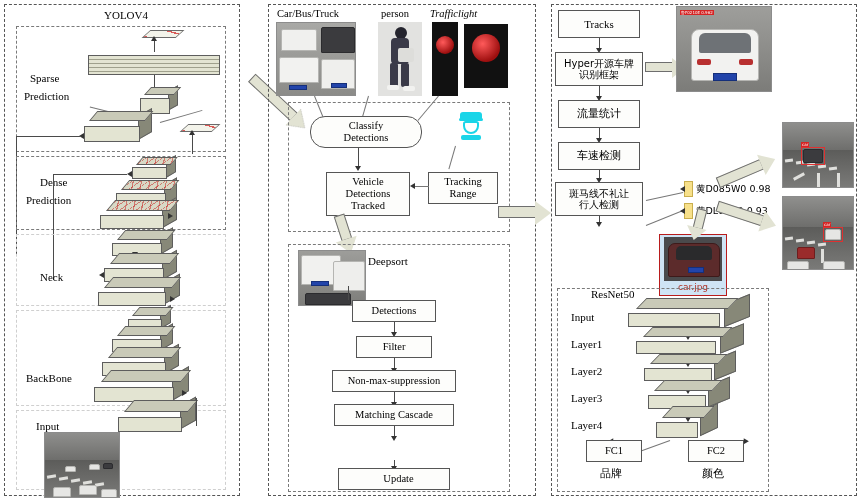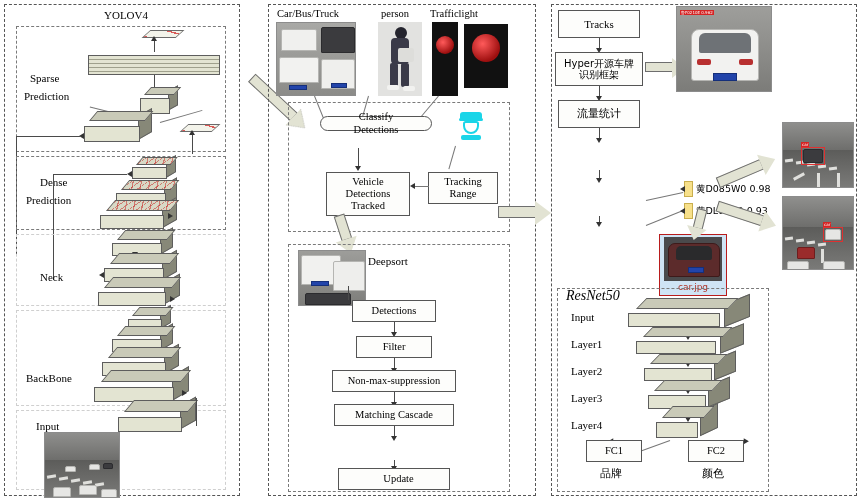--- a/index.html
+++ b/index.html
@@ -384,21 +384,21 @@
   <div class="blockarrow" style="left:244px; top:92px; width:58px; height:11px; transform:rotate(43deg);">
     <div class="head" style="left:56px; top:-6px;
       border-top:11px solid transparent; border-bottom:11px solid transparent;
       border-left:16px solid #e2e3d3; filter:drop-shadow(0 0 0 #6e6e6e);"></div>
   </div>
 
   <div class="panel" style="left:268px; top:4px; width:268px; height:492px;"></div>
 
   <div class="lbl" style="left:277px; top:8px; font-size:10.5px;">Car/Bus/Truck</div>
   <div class="lbl" style="left:381px; top:8px; font-size:10.5px;">person</div>
-  <div class="lbl" style="left:430px; top:8px; font-size:10.5px;">Trafficlight</div>
+  <div class="lbl" style="left:430px; top:8px; font-size:10.5px;font-style:italic;">Trafficlight</div>
 
   <div class="photo" style="left:276px; top:22px; width:80px; height:74px; background:#9a9a98;">
     <div style="position:absolute; inset:0; background:linear-gradient(180deg,#a9a9a6,#8b8b88);"></div>
     <div class="carshape" style="left:4px;  top:6px;  width:36px; height:22px; background:#f0f0ee;"></div>
     <div class="carshape dark" style="left:44px; top:4px; width:34px; height:26px;"></div>
     <div class="carshape" style="left:2px;  top:34px; width:40px; height:26px; background:#f2f2f0;"></div>
     <div class="carshape" style="left:44px; top:36px; width:34px; height:30px; background:#efefed;"></div>
     <div class="platetag" style="left:12px; top:62px; width:18px; height:5px;"></div>
     <div class="platetag" style="left:54px; top:60px; width:16px; height:5px;"></div>
   </div>
@@ -419,21 +419,21 @@
   <div class="tl" style="left:464px; top:24px; width:44px; height:64px;">
     <div class="lamp" style="left:8px; top:10px; width:28px; height:28px;"></div>
   </div>
 
   <div class="thin" style="left:314px; top:96px; width:1px; height:28px; transform:rotate(-22deg); transform-origin:top center;"></div>
   <div class="thin" style="left:368px; top:96px; width:1px; height:30px; transform:rotate(16deg); transform-origin:top center;"></div>
   <div class="thin" style="left:438px; top:96px; width:1px; height:32px; transform:rotate(40deg); transform-origin:top center;"></div>
 
   <div class="subpanel" style="left:288px; top:102px; width:222px; height:130px;"></div>
 
-  <div class="box" style="left:320px; top:116px; width:112px; height:15px; font-size:10.5px; flex-direction:column;border-radius:15px;">
+  <div class="box" style="left:310px; top:116px; width:112px; height:32px; font-size:10.5px; flex-direction:column;border-radius:15px;">
     <span>Classify</span>
     <span>Detections</span>
   </div>
   <div class="vline" style="left:358px; top:148px; height:20px;"></div>
   <div class="arrowhead" style="left:355px; top:166px;"></div>
 
   <div class="box" style="left:326px; top:172px; width:84px; height:44px; font-size:10.5px; flex-direction:column;">
     <span>Vehicle</span>
     <span>Detections</span>
     <span>Tracked</span>
@@ -510,23 +510,28 @@
     <span>Hyper开源车牌</span>
     <span>识别框架</span>
   </div>
   <div class="vline" style="left:599px; top:86px; height:12px;"></div>
   <div class="arrowhead" style="left:596px; top:96px;"></div>
 
   <div class="box cn" style="left:558px; top:100px; width:82px; height:28px; font-size:11px;">流量统计</div>
   <div class="vline" style="left:599px; top:128px; height:12px;"></div>
   <div class="arrowhead" style="left:596px; top:138px;"></div>
 
+  <div class="box cn" style="left:558px; top:142px; width:82px; height:28px; font-size:11px;">车速检测</div>
   <div class="vline" style="left:599px; top:170px; height:10px;"></div>
   <div class="arrowhead" style="left:596px; top:178px;"></div>
 
+  <div class="box cn" style="left:555px; top:182px; width:88px; height:34px; font-size:10px; flex-direction:column;">
+    <span>斑马线不礼让</span>
+    <span>行人检测</span>
+  </div>
   <div class="vline" style="left:599px; top:216px; height:8px;"></div>
   <div class="arrowhead" style="left:596px; top:222px;"></div>
 
 
   <div class="blockarrow" style="left:645px; top:62px; width:28px; height:10px;">
     <div class="head" style="left:26px; top:-5px;
       border-top:10px solid transparent; border-bottom:10px solid transparent;
       border-left:13px solid #e2e3d3;"></div>
   </div>
 
@@ -601,21 +606,21 @@
     </div>
     <div class="carjpg-cap" style="top:47px; font-size:9px;">car.jpg</div>
   </div>
   <div class="blockarrow" style="left:690px; top:214px; width:20px; height:10px; transform:rotate(104deg);">
     <div class="head" style="left:18px; top:-5px;
       border-top:10px solid transparent; border-bottom:10px solid transparent;
       border-left:13px solid #e2e3d3;"></div>
   </div>
 
   <div class="subpanel" style="left:557px; top:288px; width:212px; height:204px;"></div>
-  <div class="lbl" style="left:566px; top:288px; font-size:14px;font-style:italic;">ResNet50</div>
+  <div class="lbl" style="left:591px; top:288px; font-size:11px;">ResNet50</div>
 
   <div class="lbl" style="left:571px; top:311px; font-size:11px;">Input</div>
   <div class="slab" style="left:628px; top:307px; width:122px; height:20px;">
     <div class="side" style="left:96px; top:-8px; width:26px; height:23px; transform:skewY(-22deg);"></div>
     <div class="top" style="left:8px; top:-9px; width:92px; height:11px; transform:skewX(-44deg);"></div>
     <div class="face" style="width:92px; height:14px;"></div>
   </div>
   <div class="vline" style="left:688px; top:327px; height:10px;"></div>
   <div class="arrowhead" style="left:685px; top:335px;"></div>
 

